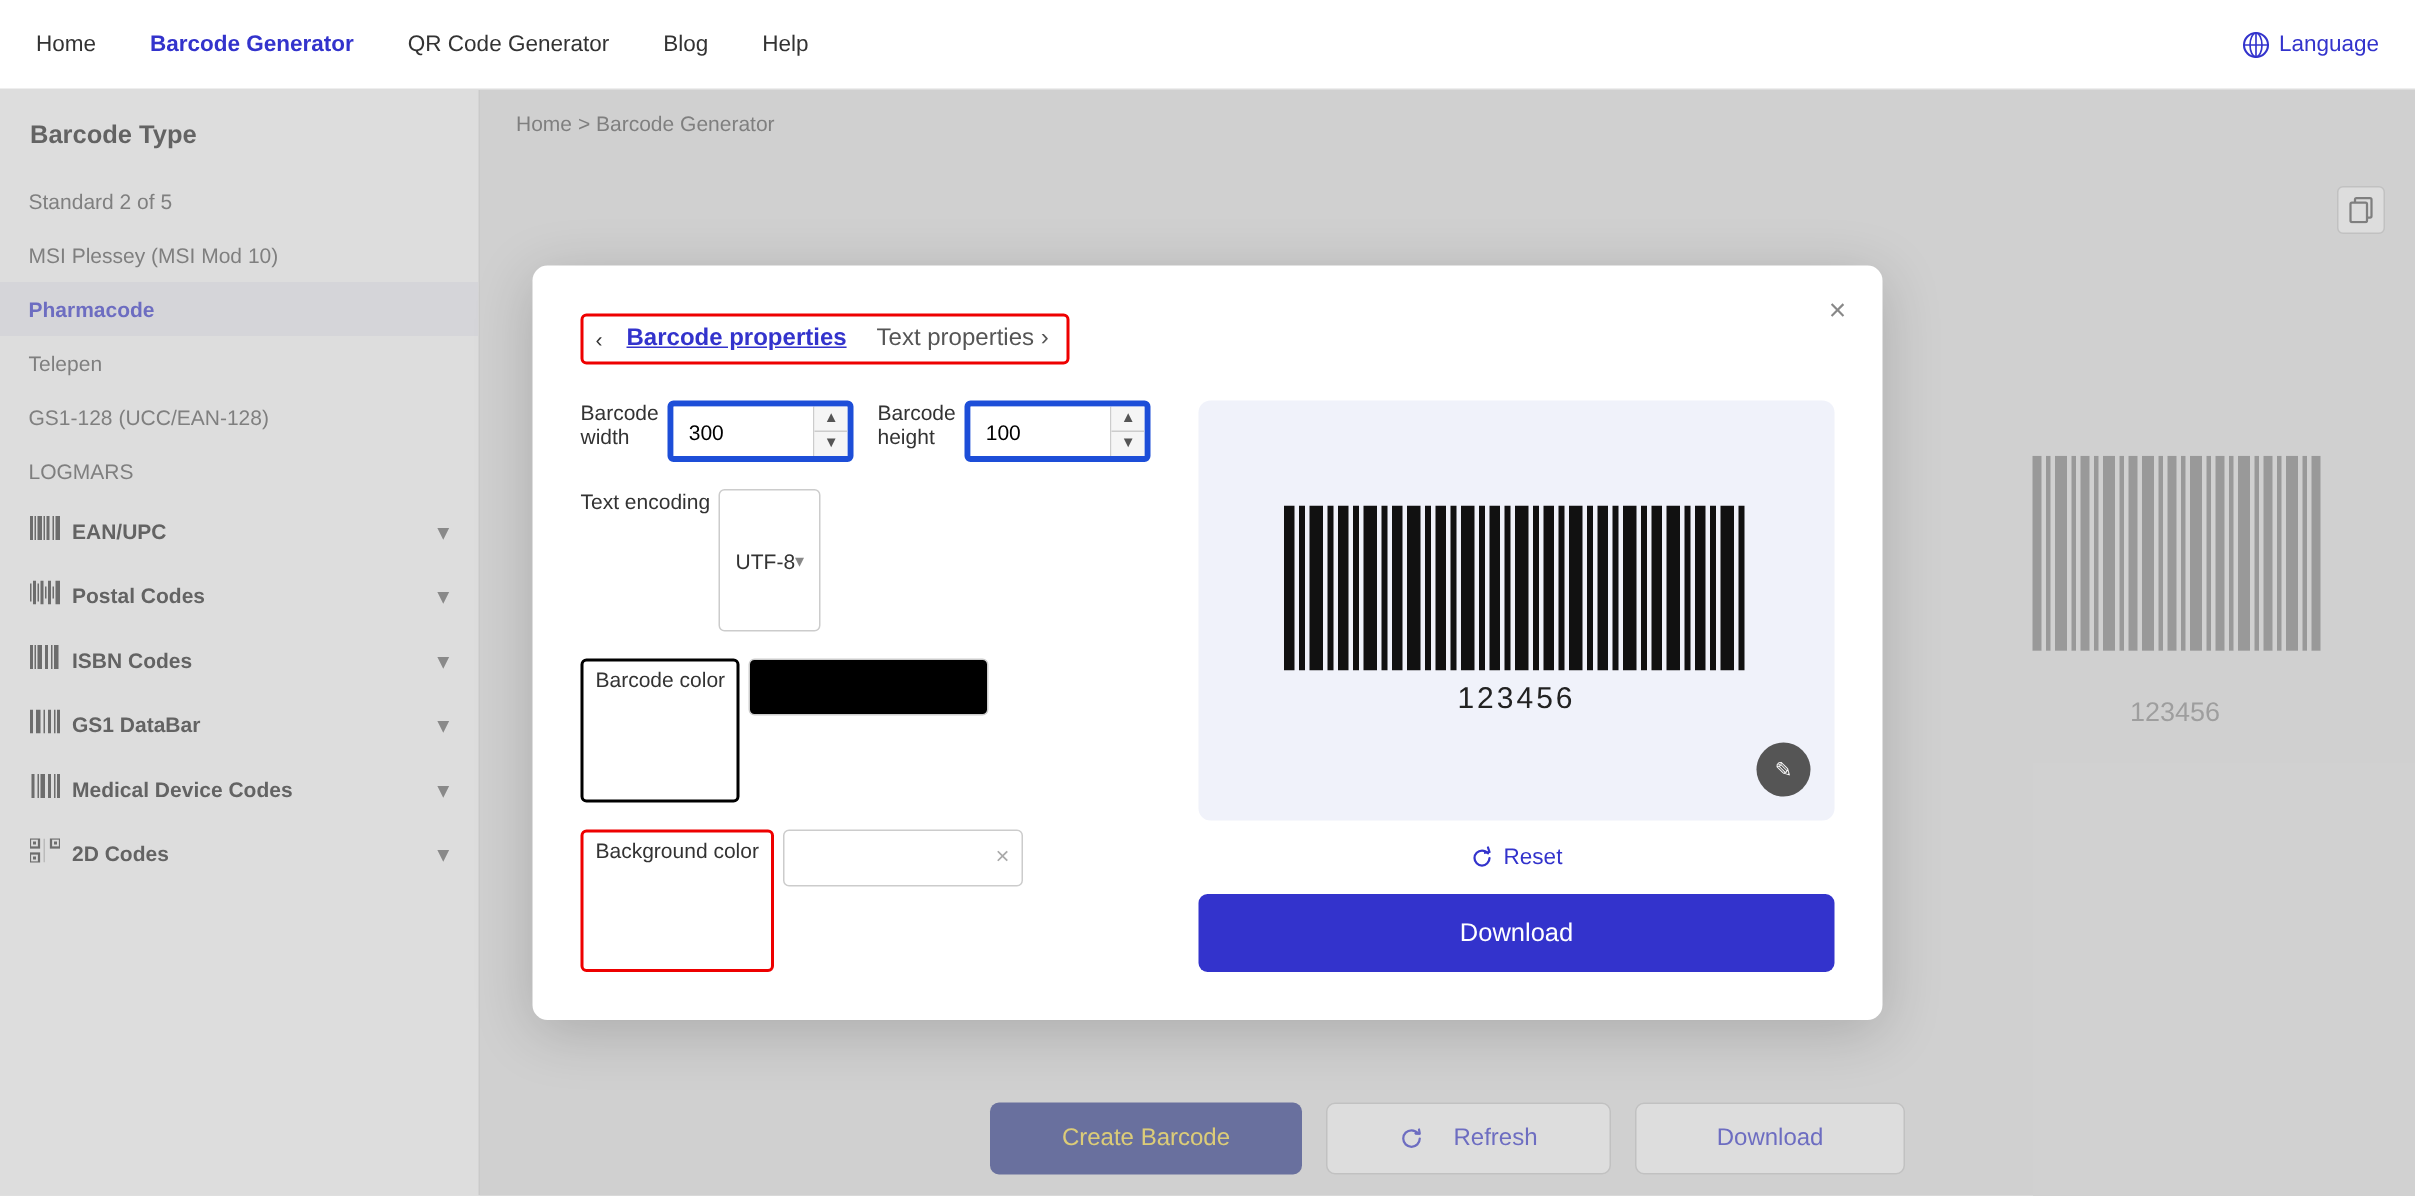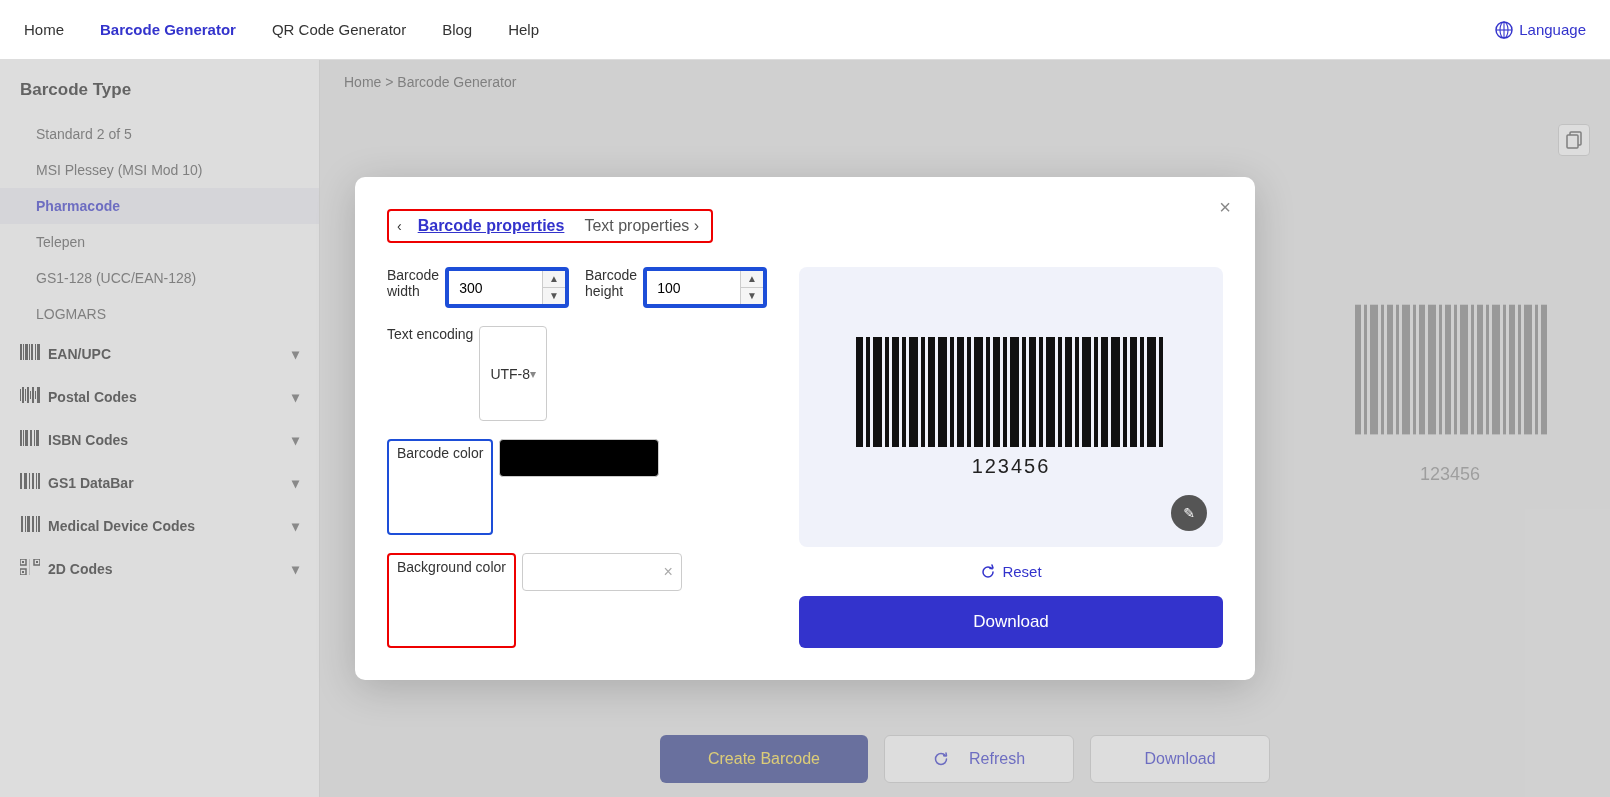--- a/index.html
+++ b/index.html
@@ -64,21 +64,21 @@
       flex-shrink: 0;
       overflow-y: auto;
     }
     .sidebar-title {
       font-size: 17px;
       font-weight: 700;
       color: #222;
       padding: 0 20px 16px;
     }
     .sidebar-item {
-      padding: 10px 36px;
+      padding: 10px 19px;
       font-size: 14px;
       color: #555;
       cursor: pointer;
     }
     .sidebar-item.active {
       background: #f0f0f8;
       color: #3333cc;
       font-weight: 600;
     }
     .sidebar-group {
@@ -339,21 +339,21 @@
       font-size: 14px;
       color: #333;
     }
     .form-select-arrow { color: #888; font-size: 12px; }
 
     
     .color-section-label {
       font-size: 14px;
       color: #333;
       font-weight: 500;
-      border: 2px solid #1d4ed8;
+      border: 2px solid #000000;
       border-radius: 4px;
       padding: 4px 8px;
       width: fit-content;
     }
     .color-swatch {
       width: 160px;
       height: 38px;
       background: #000;
       border-radius: 4px;
       border: 1px solid #ccc;

